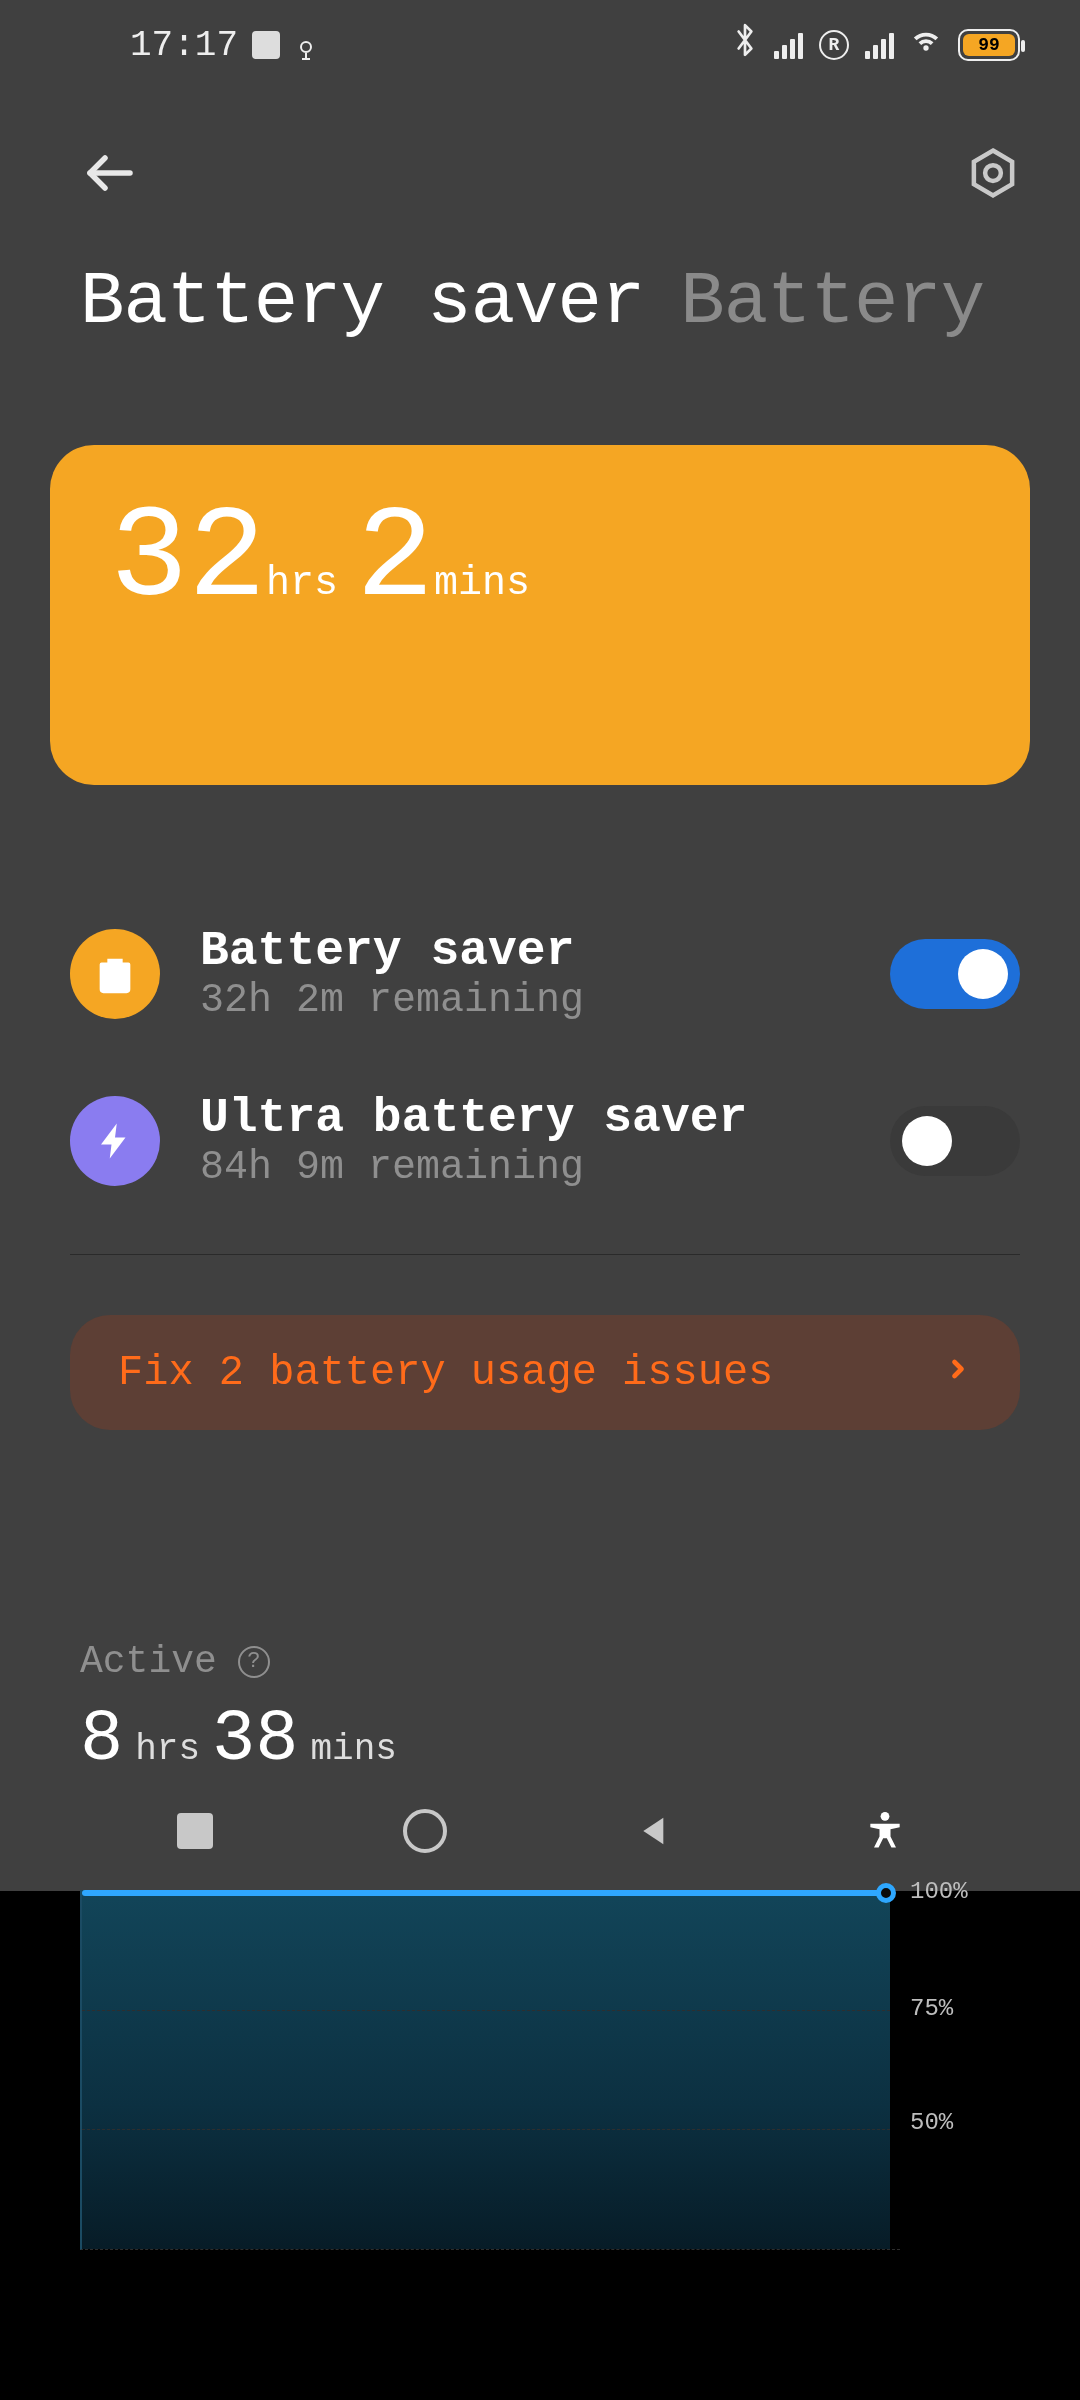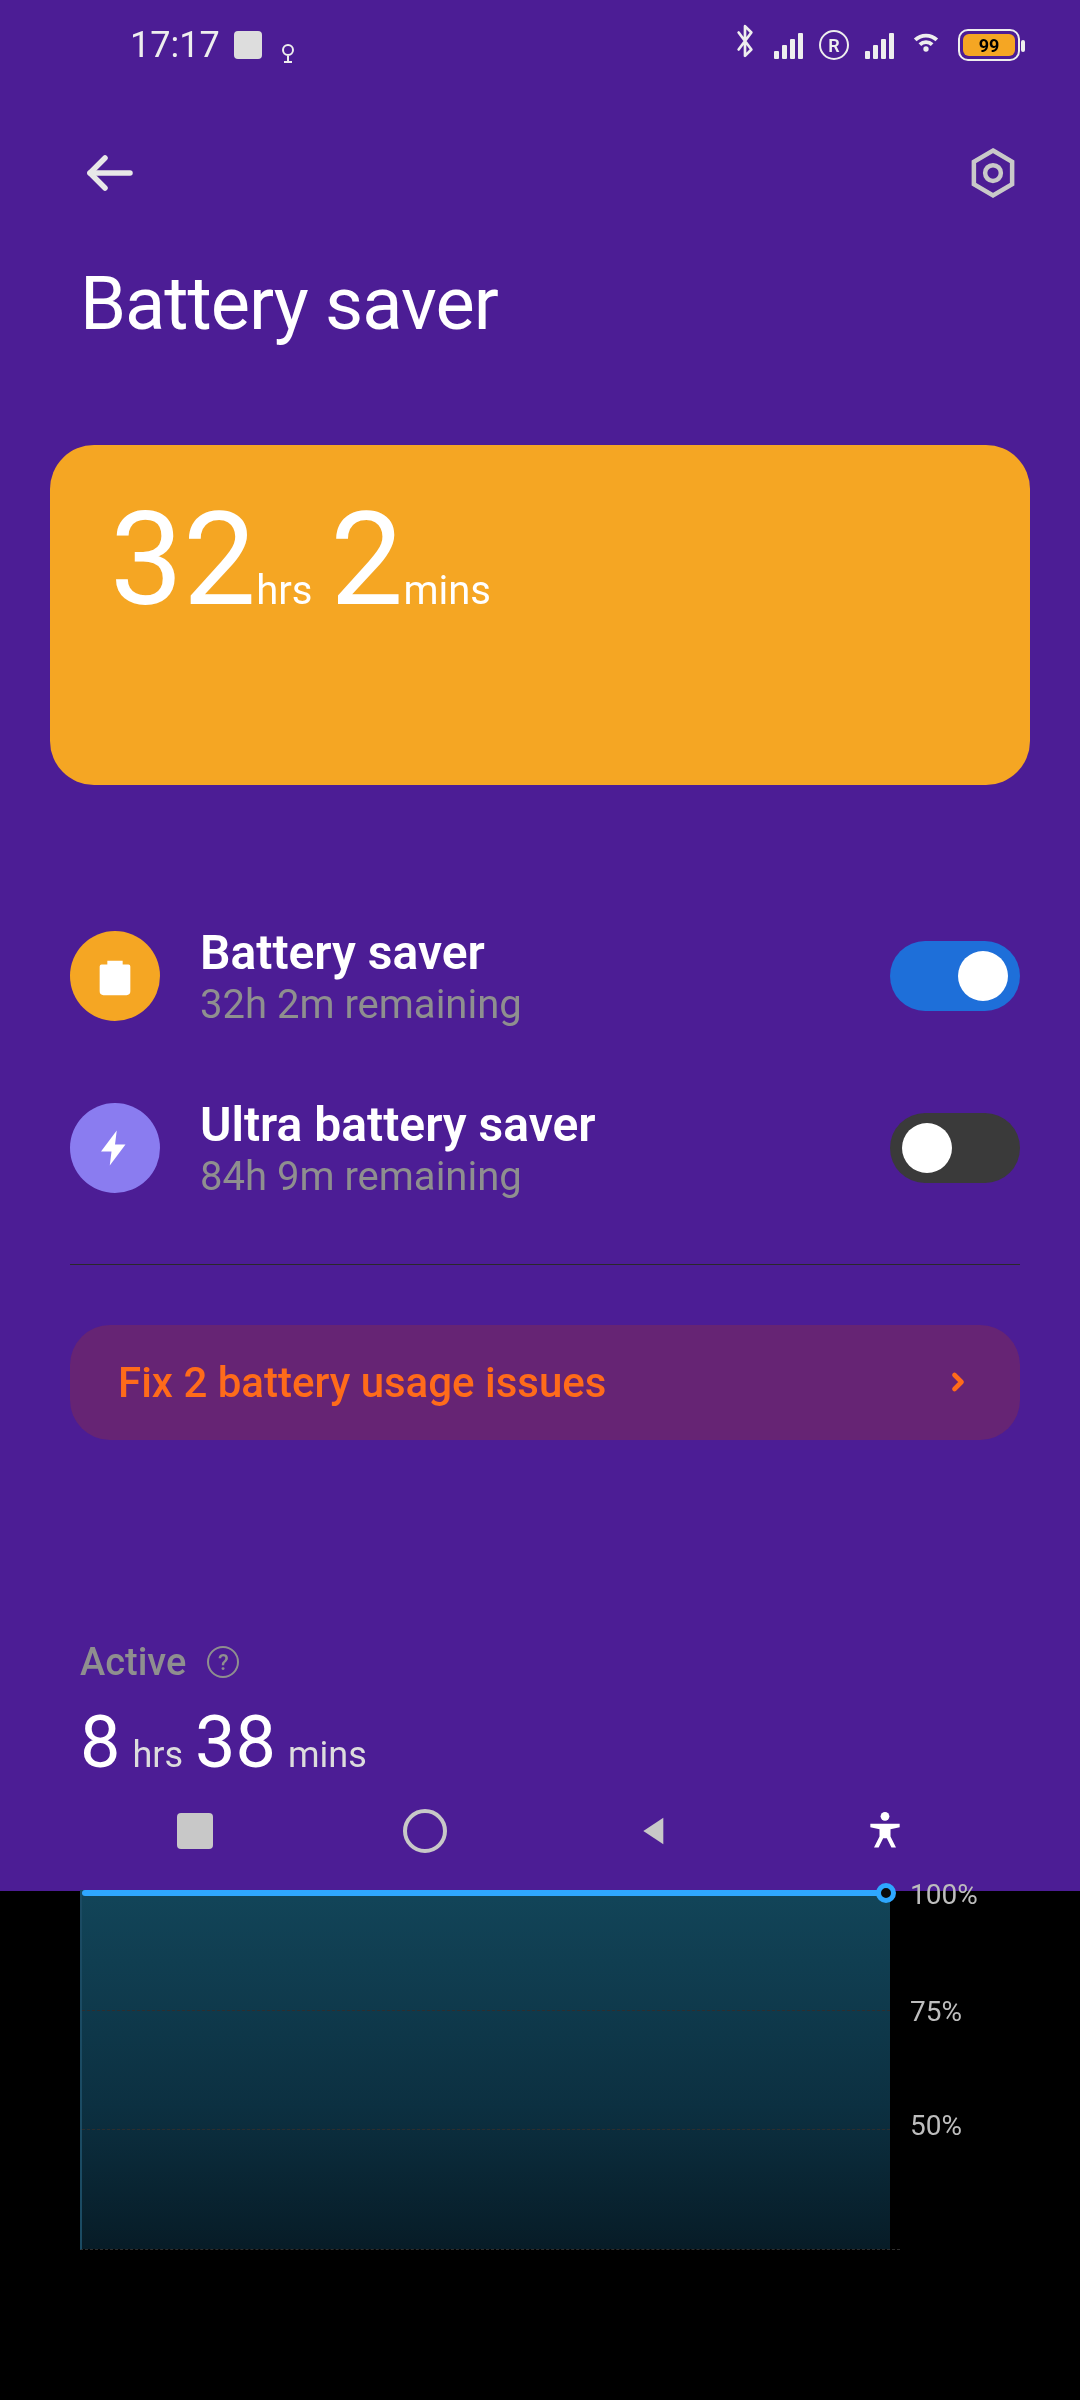--- a/index.html
+++ b/index.html
@@ -1,17 +1,17 @@
 <!DOCTYPE html>
 <html><head>
 <meta charset="utf-8">
 <style>
   * { margin: 0; padding: 0; box-sizing: border-box; }
   html, body { width: 1080px; height: 2400px; background: #000; color: #fff; font-family: -apple-system, Roboto, "Helvetica Neue", Arial, sans-serif; overflow: hidden; }
-  .root { position: relative; width: 1080px; height: 1891px; background: #4c1d95; }
+  .root { position: relative; width: 1080px; height: 1891px; background: #404040; font-family: Liberation Mono, monospace; }
 
   
   .status-bar { position: absolute; top: 0; left: 0; right: 0; height: 90px; display: flex; align-items: center; justify-content: space-between; padding: 0 60px 0 130px; font-size: 36px; color: #eee; }
   .status-left { display: flex; align-items: center; gap: 14px; }
   .status-right { display: flex; align-items: center; gap: 16px; }
   .sq-indicator { width: 28px; height: 28px; background: #ddd; border-radius: 4px; }
   .mic-icon { width: 24px; height: 24px; }
   .signal-bars { display: flex; align-items: flex-end; gap: 3px; height: 28px; }
   .signal-bars span { width: 5px; background: #eee; border-radius: 1px; }
   .signal-bars span:nth-child(1){height:8px;} .signal-bars span:nth-child(2){height:14px;} .signal-bars span:nth-child(3){height:20px;} .signal-bars span:nth-child(4){height:26px;}
@@ -70,21 +70,21 @@
   .at-big { font-size:72px; font-weight:400; }
   .at-unit { font-size:36px; color:#ddd; }
 
   
   .chart { position:absolute; top:1870px; left:80px; right:60px; height:380px; }
   .chart-area { position:absolute; left:0; right:120px; top:20px; bottom:0; border-left:2px solid #1b4b63; border-bottom:1px dashed #2e2e2e; }
   .chart-fill { position:absolute; left:0; top:0; right:10px; bottom:0; background:linear-gradient(#124559 0%, #0c3041 60%, #071c27 100%); }
   .chart-line { position:absolute; left:0; right:10px; top:0; height:6px; background:#2ea7ff; border-radius:3px; }
   .chart-dot { position:absolute; right:4px; top:-7px; width:20px; height:20px; border-radius:50%; background:#0b0b0b; border:5px solid #2ea7ff; }
   .grid-line { position:absolute; left:0; right:10px; height:0; border-top:1px dashed #2e2e2e; }
-  .y-label { position:absolute; right:0; width:110px; text-align:left; color:#bdbdbd; font-size:28px; }
+  .y-label { position:absolute; right:0; width:110px; text-align:left; color:#bdbdbd; font-size:24px; }
 
   
   .navbar { position:absolute; bottom:0; left:0; right:0; height:120px; display:flex; align-items:center; justify-content:space-around; padding:0 80px; }
   .nav-btn { width:56px; height:56px; display:flex; align-items:center; justify-content:center; color:#c8c8c8; }
   .nav-square { width:36px; height:36px; background:#c8c8c8; border-radius:4px; }
   .nav-circle { width:44px; height:44px; border:4px solid #c8c8c8; border-radius:50%; }
   .nav-tri svg { width:40px; height:40px; }
   .nav-acc svg { width:44px; height:44px; }
 </style>
 </head>
@@ -148,20 +148,21 @@
     <div class="gear-btn">
       <svg viewBox="0 0 24 24" fill="none" stroke="#c9c9c9" stroke-width="2">
           <polygon points="12,2 20.5,7 20.5,17 12,22 3.5,17 3.5,7"></polygon>
           <circle cx="12" cy="12" r="3.5"></circle>
         </svg>
     </div>
   </div>
 
   <div class="tabs">
     <div class="tab active">Battery saver</div>
+    <div class="tab inactive">Battery</div>
   </div>
 
   <div class="hero-card">
     <div class="hero-time">
       <span class="hero-big">32</span>
       <span class="hero-unit">hrs</span>
       <span class="hero-big">2</span>
       <span class="hero-unit">mins</span>
     </div>
   </div>

